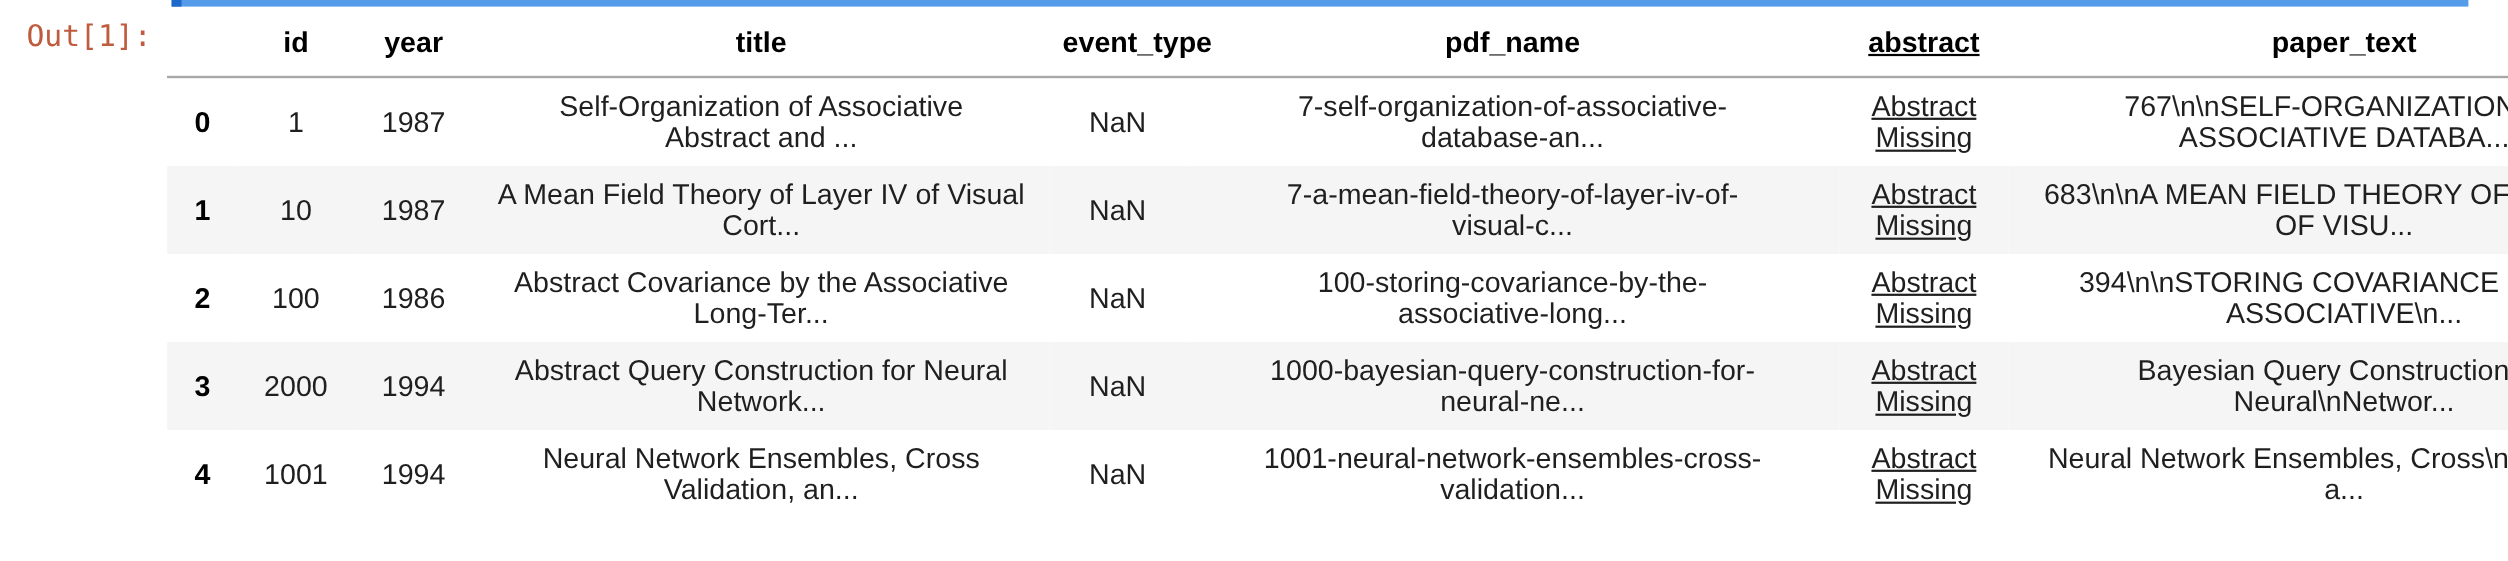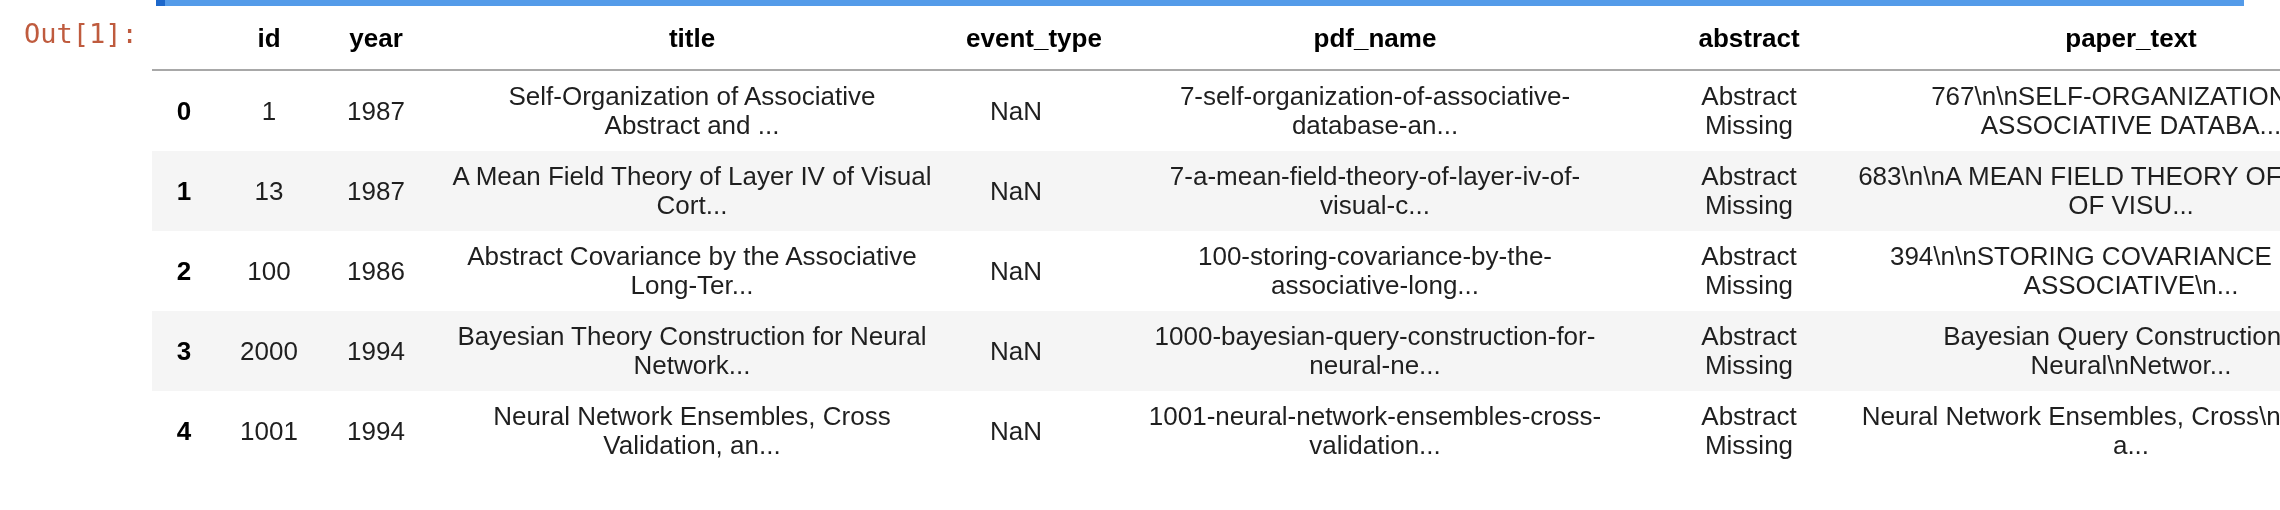--- a/index.html
+++ b/index.html
@@ -78,21 +78,21 @@
   table.dataframe tbody tr:nth-child(even) {
     background: #f5f5f5;
   }
   .ln { white-space: pre; }
   .col0 { width: 40px; }
   .col1 { width: 82px; }
   .col2 { width: 84px; }
   .col3 { width: 500px; }
   .col4 { width: 100px; }
   .col5 { width: 570px; }
-  .col6 { width: 130px; }
+  .col6 { width: 130px; text-decoration: underline; }
   .col7 { width: 586px; }
 </style>
 </head>
 <body>
 
 <div class="cell-output">
   <div class="cell-border-bar">
     <span class="bar-cap"></span>
   </div>
   <div class="out-prompt">Out[1]:</div>
@@ -139,21 +139,21 @@
             <td class="col7">
               <div class="ln">767\n\nSELF-ORGANIZATION OF</div>
               <div class="ln">ASSOCIATIVE DATABA...</div>
             </td>
           </tr>
           <tr>
             <th class="col0">
               <div class="ln">1</div>
             </th>
             <td class="col1">
-              <div class="ln">13</div>
+              <div class="ln">10</div>
             </td>
             <td class="col2">
               <div class="ln">1987</div>
             </td>
             <td class="col3">
               <div class="ln">A Mean Field Theory of Layer IV of Visual</div>
               <div class="ln">Cort...</div>
             </td>
             <td class="col4">
               <div class="ln">NaN</div>
@@ -205,21 +205,21 @@
             <th class="col0">
               <div class="ln">3</div>
             </th>
             <td class="col1">
               <div class="ln">2000</div>
             </td>
             <td class="col2">
               <div class="ln">1994</div>
             </td>
             <td class="col3">
-              <div class="ln">Bayesian Theory Construction for Neural</div>
+              <div class="ln">Abstract Query Construction for Neural</div>
               <div class="ln">Network...</div>
             </td>
             <td class="col4">
               <div class="ln">NaN</div>
             </td>
             <td class="col5">
               <div class="ln">1000-bayesian-query-construction-for-</div>
               <div class="ln">neural-ne...</div>
             </td>
             <td class="col6">

